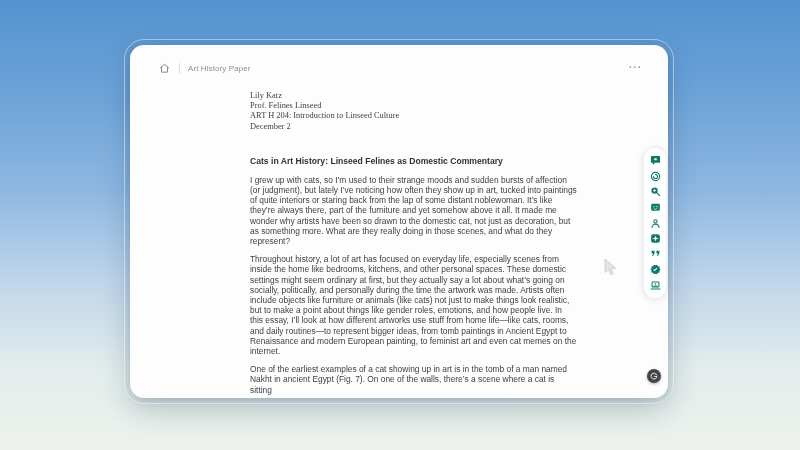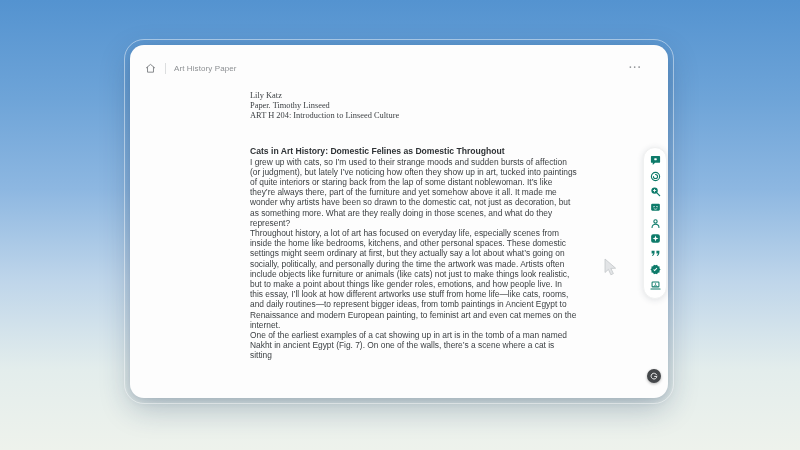--- a/index.html
+++ b/index.html
@@ -17,35 +17,35 @@
     box-shadow:0 10px 30px rgba(25,55,90,.28), 0 2px 8px rgba(25,55,90,.15);
   }
   .window::before {
     content:""; position:absolute; inset:-6px; border-radius:20px;
     border:1.5px solid rgba(255,255,255,.45); pointer-events:none;
   }
 
   
   .win-header {
     position:absolute; top:0; left:0; right:0; height:46px;
-    display:flex; align-items:center; padding:0 26px 0 13px;
+    display:flex; align-items:center; padding:0 26px 0 27px;
   }
   .home-btn { width:14px; height:14px; display:flex; align-items:center; justify-content:center; color:#7d8083; cursor:pointer; }
   .hdr-sep { width:1px; height:11px; background:#dcdedf; margin:0 8px; }
   .doc-title-hdr { font-size:8px; color:#8d9093; letter-spacing:.1px; }
   .more-btn { margin-left:auto; color:#97999c; font-size:10px; letter-spacing:1px; line-height:6px; cursor:pointer; font-weight:bold; }
 
   
   .doc {
     position:absolute; left:120px; top:46px; width:327px; height:305px;
     overflow:hidden; color:#3b3f42;
   }
   .meta-line { font-size:8.4px; line-height:10.2px;font-family:Liberation Serif, serif; }
   .essay-title { margin-top:24px; font-size:8.6px; line-height:11px; font-weight:700; color:#2e3235; }
-  .para { font-size:8.4px; line-height:10.2px; }
+  .para { margin-top:8px; font-size:8.4px; line-height:10.2px; }
 
   
   .toolbar {
     position:absolute; left:513px; top:102px; width:24px; height:152px;
     background:#ffffff; border:1px solid #f0f1f1; border-radius:13px;
     box-shadow:0 1px 6px rgba(40,60,80,.14);
     display:flex; flex-direction:column; align-items:center;
     justify-content:space-between; padding:7px 0;
   }
   .tb-icon { width:11px; height:11px; color:#0e7b6a; display:flex; align-items:center; justify-content:center; cursor:pointer; }
@@ -75,23 +75,24 @@
         <path d="M5.5 9.5V20h13V9.5"></path>
       </svg>
     </span>
     <span class="hdr-sep"></span>
     <span class="doc-title-hdr">Art History Paper</span>
     <span class="more-btn">···</span>
   </div>
 
   <div class="doc">
     <div class="meta-line">Lily Katz</div>
-    <div class="meta-line">Paper. Timothy Linseed</div>
+    <div class="meta-line">Prof. Felines Linseed</div>
     <div class="meta-line">ART H 204: Introduction to Linseed Culture</div>
-    <div class="essay-title">Cats in Art History: Domestic Felines as Domestic Throughout</div>
+    <div class="meta-line">December 2</div>
+    <div class="essay-title">Cats in Art History: Linseed Felines as Domestic Commentary</div>
     <div class="para">I grew up with cats, so I’m used to their strange moods and sudden bursts of affection (or judgment), but lately I’ve noticing how often they show up in art, tucked into paintings of quite interiors or staring back from the lap of some distant noblewoman. It’s like they’re always there, part of the furniture and yet somehow above it all. It made me wonder why artists have been so drawn to the domestic cat, not just as decoration, but as something more. What are they really doing in those scenes, and what do they represent?</div>
     <div class="para">Throughout history, a lot of art has focused on everyday life, especially scenes from inside the home like bedrooms, kitchens, and other personal spaces. These domestic settings might seem ordinary at first, but they actually say a lot about what’s going on socially, politically, and personally during the time the artwork was made. Artists often include objects like furniture or animals (like cats) not just to make things look realistic, but to make a point about things like gender roles, emotions, and how people live. In this essay, I’ll look at how different artworks use stuff from home life—like cats, rooms, and daily routines—to represent bigger ideas, from tomb paintings in Ancient Egypt to Renaissance and modern European painting, to feminist art and even cat memes on the internet.</div>
     <div class="para">One of the earliest examples of a cat showing up in art is in the tomb of a man named Nakht in ancient Egypt (Fig. 7). On one of the walls, there’s a scene where a cat is sitting</div>
   </div>
 
   <div class="toolbar">
 
     <span class="tb-icon">
       <svg viewBox="0 0 24 24">
         <path fill="currentColor" d="M4 2h16c1.1 0 2 .9 2 2v11c0 1.1-.9 2-2 2h-9l-5 5v-5H4c-1.1 0-2-.9-2-2V4c0-1.1.9-2 2-2z"></path>

